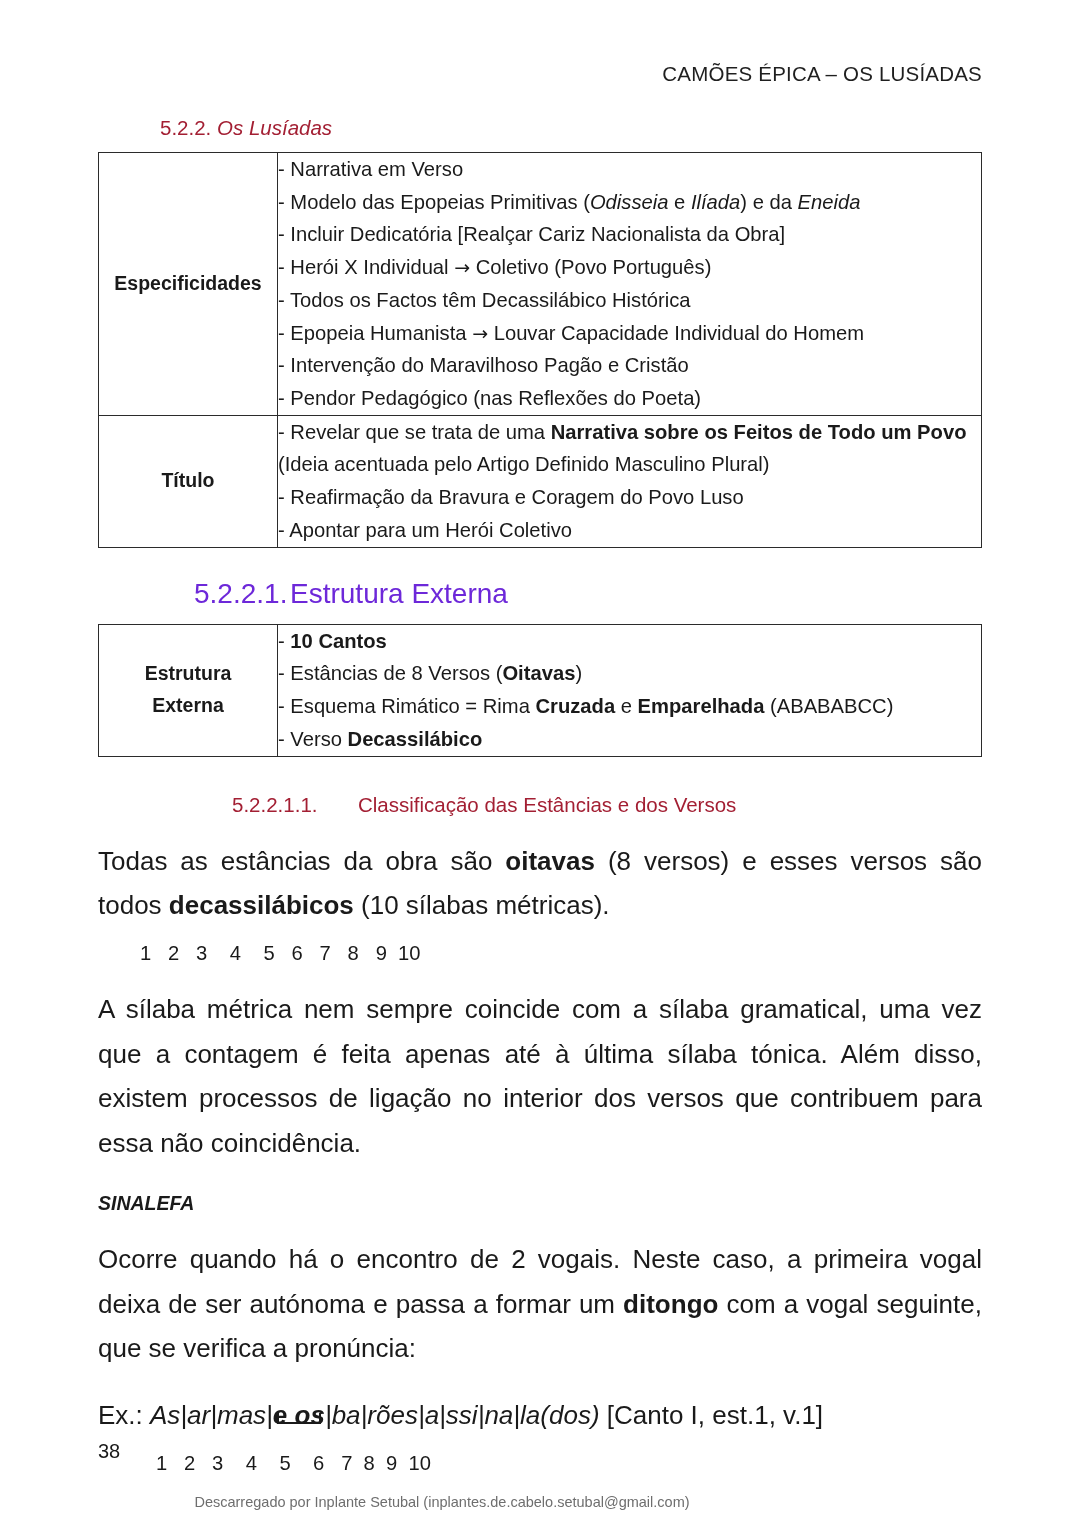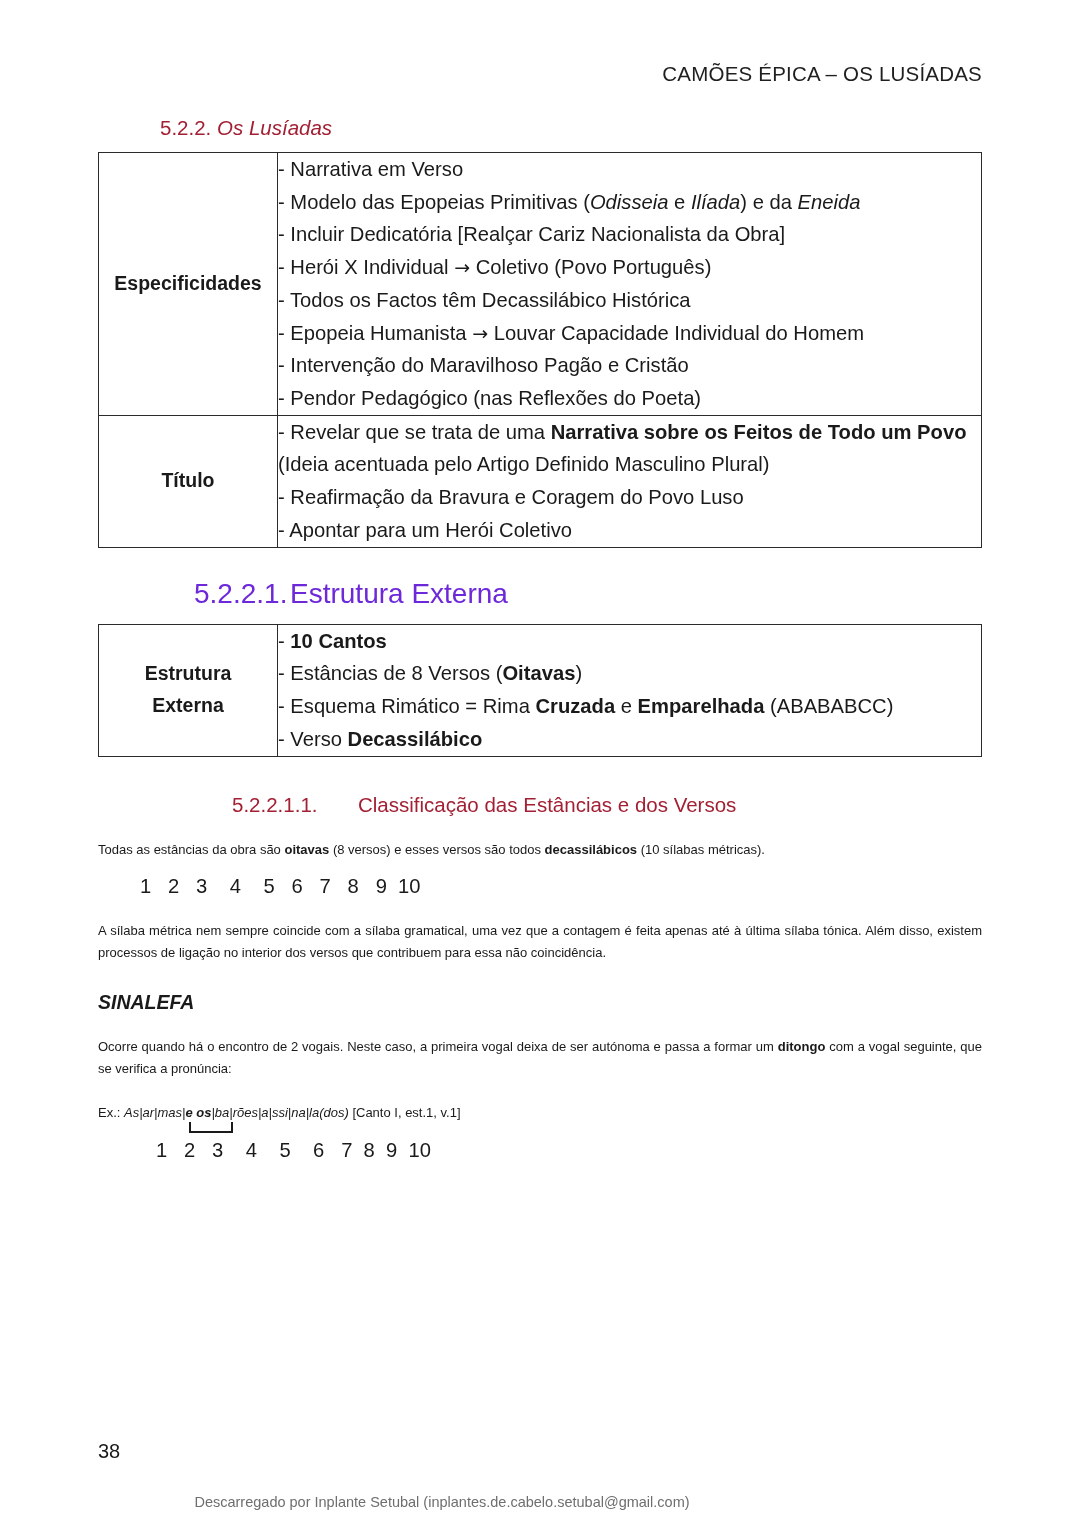--- a/index.html
+++ b/index.html
@@ -101,21 +101,21 @@
     font-size: 20.2px;
     line-height: 1.62;
   }
   .u { }
   .i { font-style: italic; }
   .b { font-weight: bold; }
   .arrow { font-family: "DejaVu Sans", sans-serif; font-size: 19px; }
 
   
   p.body-par {
-    font-size: 13px;
+    font-size: 26px;
     line-height: 1.72;
     text-align: justify;
     margin: 22px 0 0 0;
   }
   p.body-par.nojust { text-align: left; }
 
   p.sinalefa {
     font-size: 19.5px;
     font-weight: bold;
     font-style: italic;

